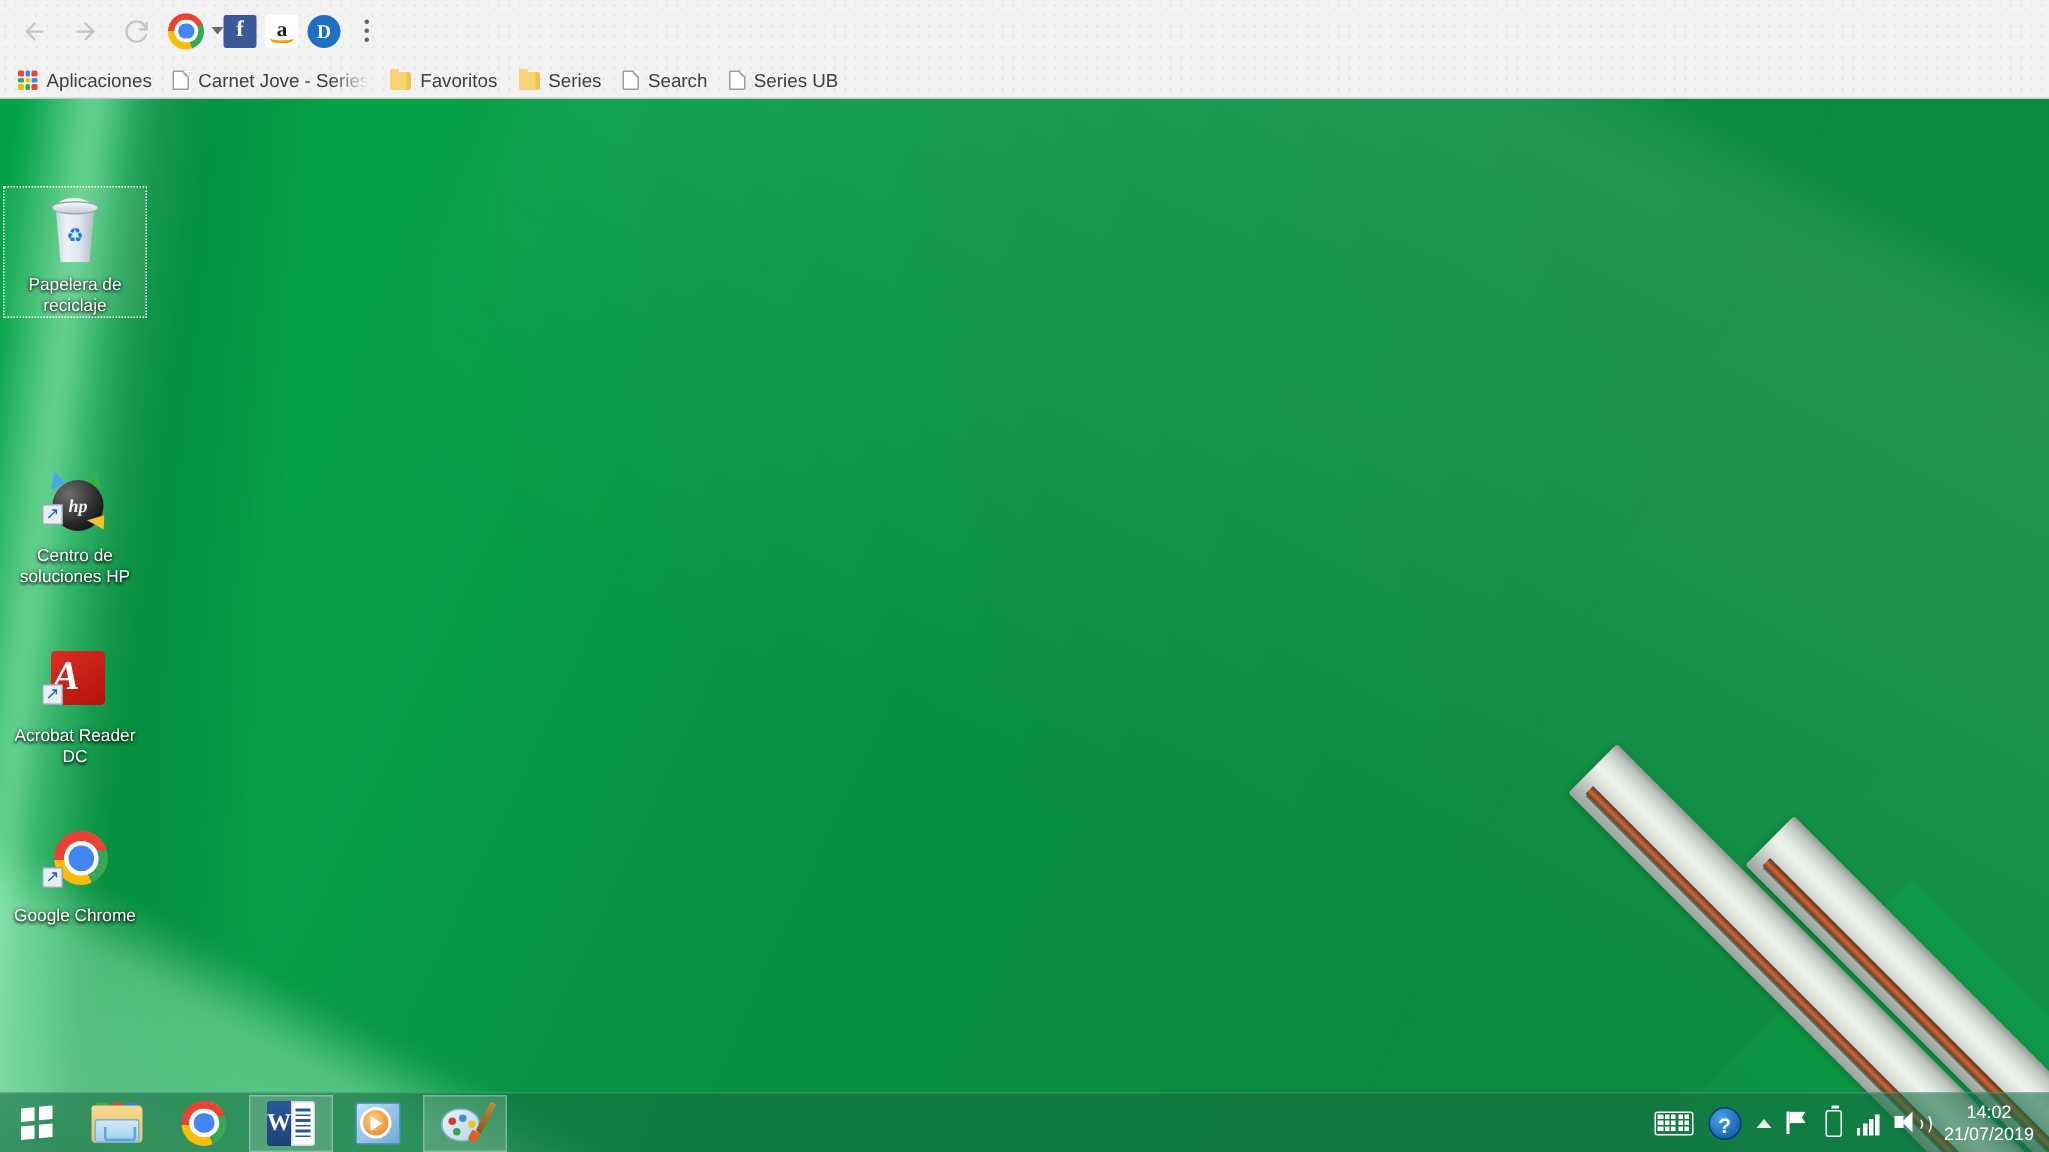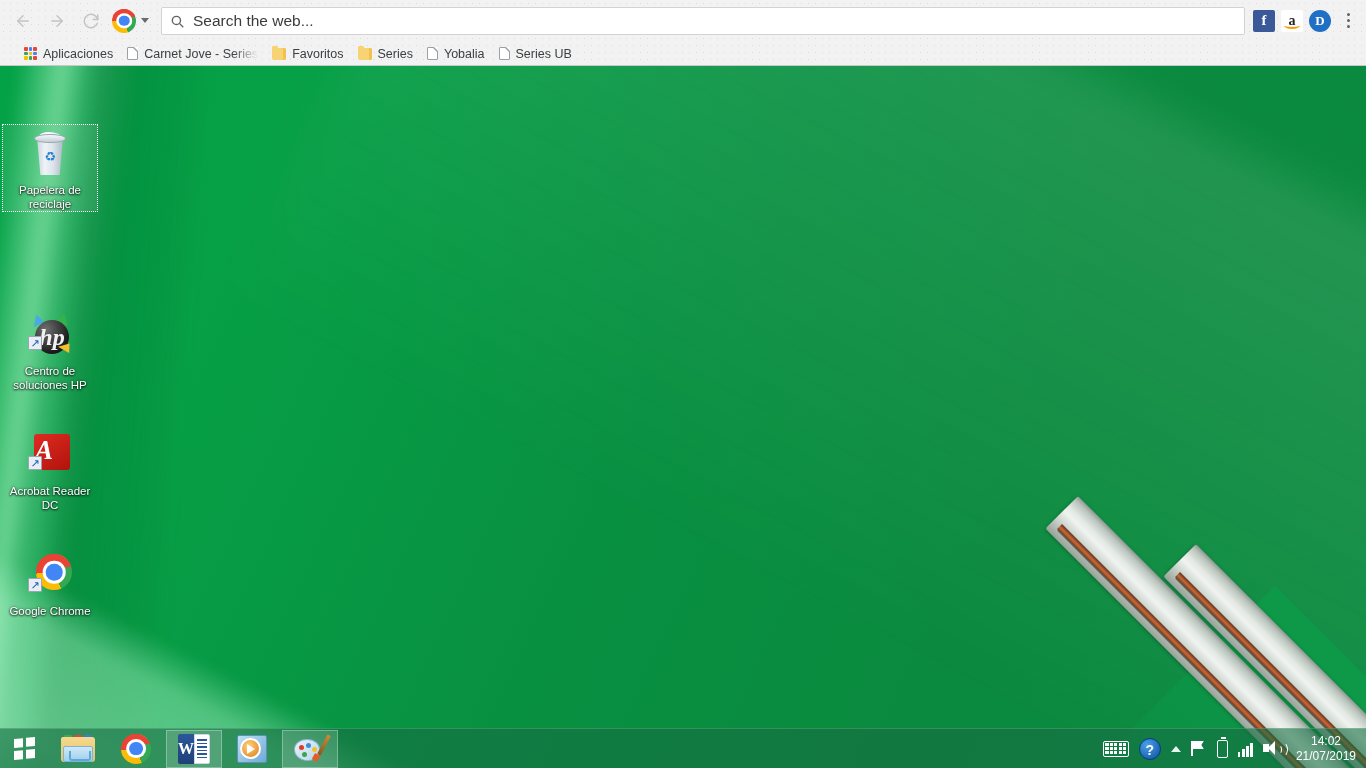--- a/index.html
+++ b/index.html
@@ -82,21 +82,21 @@
   }
   #chrome-menu{
     width:22px;height:26px;margin-right:7px;flex:none;
     display:flex;flex-direction:column;align-items:center;justify-content:center;gap:3px;
   }
   #chrome-menu i{width:3px;height:3px;border-radius:50%;background:#5f6368;display:block;}
 
   
   #bookmark-bar{
     position:absolute;left:0;top:41px;width:1158px;height:25px;
-    display:flex;align-items:center;padding-left:20px;box-sizing:border-box;text-align:center;
+    display:flex;align-items:center;padding-left:8px;box-sizing:border-box;text-align:center;
   }
   .bm{
     display:flex;align-items:center;height:20px;padding:0 7px 0 4px;
     margin-right:3px;border-radius:2px;flex:none;
     font-size:12.5px;color:#3c4043;white-space:nowrap;
   }
   .bm .bm-label{margin-left:6px;}
   .bm-truncated .bm-label{
     -webkit-mask-image:linear-gradient(to right,#000 78%,transparent 100%);
     mask-image:linear-gradient(to right,#000 78%,transparent 100%);
@@ -224,21 +224,21 @@
     position:absolute;left:17px;top:19px;width:14px;height:14px;
     color:#2a7fd4;font-size:13px;line-height:14px;text-shadow:none;
   }
 
   
   #icon-hp{left:2px;top:240px;}
   .hp-circle{
     position:absolute;left:9px;top:8px;width:34px;height:34px;border-radius:50%;
     background:radial-gradient(circle at 32% 28%,#6f6f6f,#1b1b1b 70%);
     color:#f2f2f2;font-family:"Liberation Serif",serif;font-style:italic;
-    font-weight:bold;font-size:24px;line-height:34px;text-align:center;
+    font-weight:bold;font-size:12px;line-height:34px;text-align:center;
     text-shadow:none;
   }
   .hp-arrow{position:absolute;width:0;height:0;}
   #hp-arrow-blue{left:5px;top:3px;
     border-left:8px solid transparent;border-right:3px solid transparent;
     border-bottom:10px solid #4aa8e8;transform:rotate(-28deg);}
   #hp-arrow-green{left:32px;top:2px;
     border-left:4px solid transparent;border-right:8px solid transparent;
     border-bottom:10px solid #35b34a;transform:rotate(24deg);}
   #hp-arrow-yellow{left:33px;top:33px;
@@ -425,29 +425,20 @@
           <polyline points="21 4 21 10 15 10"></polyline>
           <path d="M20.49 15a9 9 0 1 1-2.12-9.36L21 10"></path>
         </svg>
     </div>
 
     <div id="chrome-logo-wrap">
       <div class="chrome-ball"></div>
       <div id="chrome-caret"></div>
     </div>
 
-    <div id="omnibox">
-      <span class="mag">
-        <svg width="14" height="14" viewBox="0 0 24 24" fill="none" stroke="currentColor" stroke-width="2.4" stroke-linecap="round">
-            <circle cx="11" cy="11" r="7"></circle>
-            <line x1="16.5" y1="16.5" x2="22" y2="22"></line>
-          </svg>
-      </span>
-      <span id="omnibox-text">Search the web...</span>
-    </div>
 
     <div class="ext-icon" id="ext-facebook">f</div>
     <div class="ext-icon" id="ext-amazon">
       <span class="a-letter">a</span>
       <span class="smile"></span>
     </div>
     <div class="ext-icon" id="ext-disconnect">D</div>
 
     <div id="chrome-menu">
       <i></i>
@@ -483,21 +474,21 @@
       <span class="bm-label">Favoritos</span>
     </div>
 
     <div class="bm">
       <span class="icon-folder"></span>
       <span class="bm-label">Series</span>
     </div>
 
     <div class="bm">
       <span class="icon-doc"></span>
-      <span class="bm-label">Yobalia</span>
+      <span class="bm-label">Search</span>
     </div>
 
     <div class="bm">
       <span class="icon-doc"></span>
       <span class="bm-label">Series UB</span>
     </div>
   </div>
 </div>
 
 <div id="desktop">

